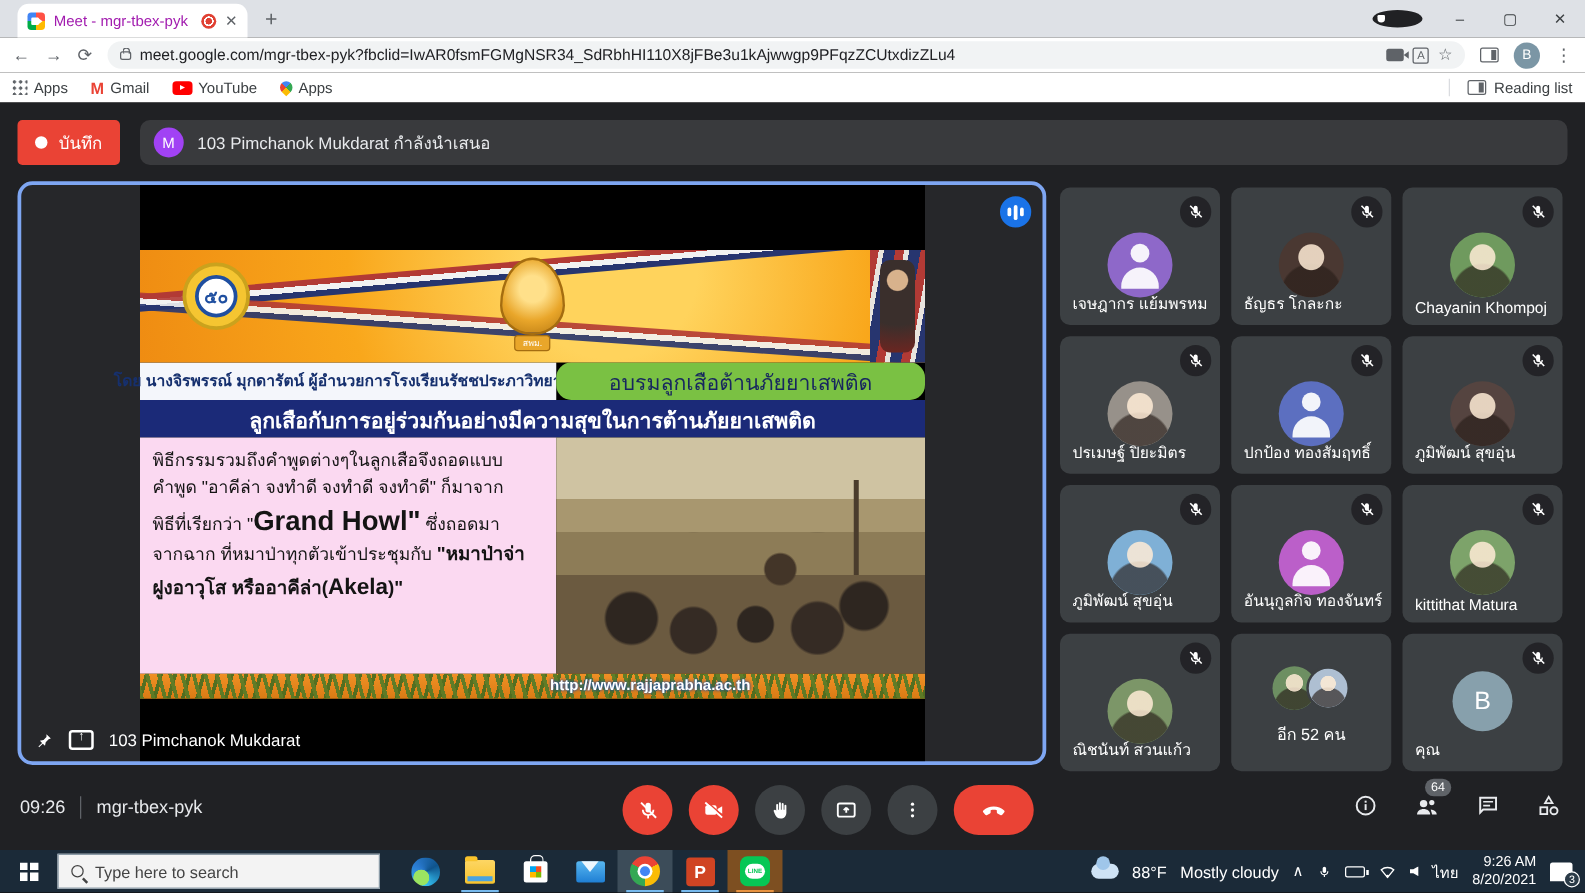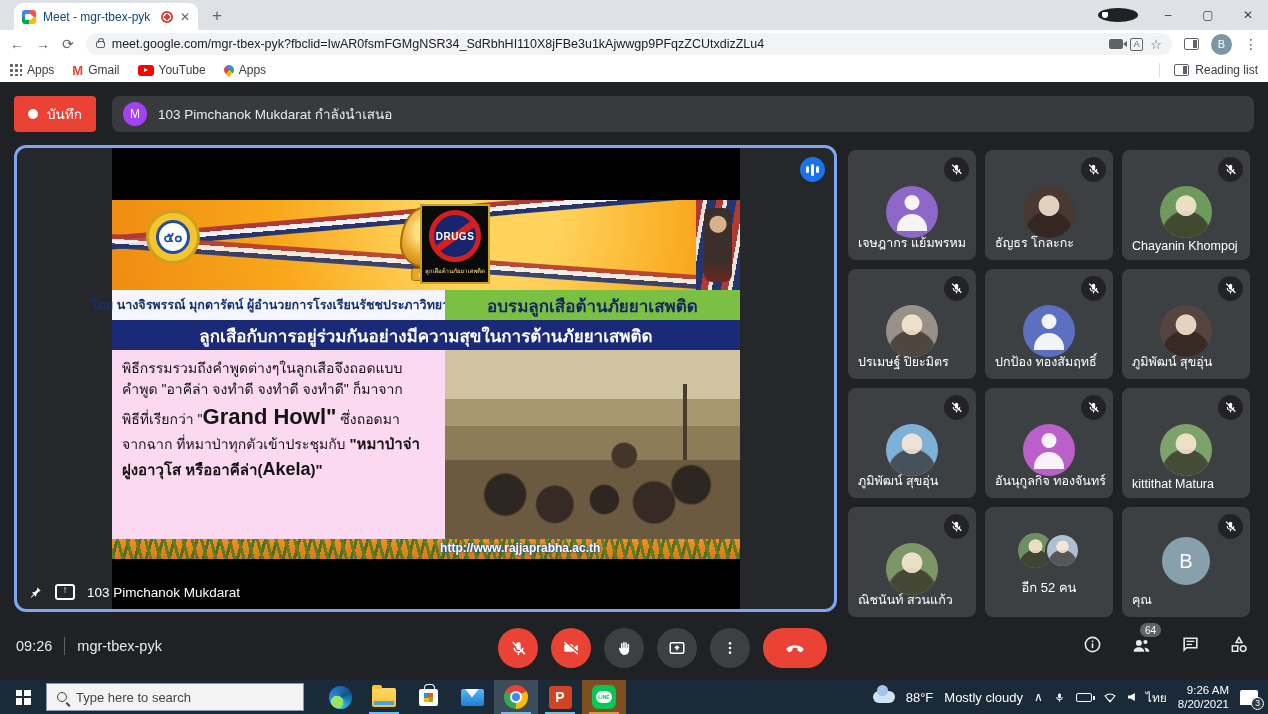--- a/index.html
+++ b/index.html
@@ -9,21 +9,21 @@
 
   
   .tabstrip { position:absolute; left:0; top:0; width:100%; height:30px; background:#dee1e6;
               display:flex; align-items:flex-end; }
   .tab { margin-left:14px; width:184px; height:27px; background:#fff; border-radius:9px 9px 0 0;
          display:flex; align-items:center; padding:0 8px; gap:7px; }
   .favicon-meet { width:14px; height:14px; border-radius:3px; flex:none;
        background:conic-gradient(#ff5145 0 90deg,#ffba00 90deg 180deg,#00ac47 180deg 270deg,#4285f4 270deg 360deg); position:relative;}
   .favicon-meet::after{content:""; position:absolute; left:3px; top:4px; width:6px; height:6px; background:#fff; border-radius:1px;}
   .favicon-meet::before{content:""; position:absolute; right:2px; top:4px; border-left:4px solid #fff; border-top:3px solid transparent; border-bottom:3px solid transparent;}
-  .tab-title { font-size:12px; color:#0c4a6e; flex:1; white-space:nowrap; overflow:hidden; }
+  .tab-title { font-size:12px; color:#a21caf; flex:1; white-space:nowrap; overflow:hidden; }
   .rec-dot { width:12px; height:12px; border-radius:50%; flex:none;
              background:radial-gradient(circle,#e04133 0 30%,#fff 32% 45%,#e04133 47% 100%); }
   .tab-x { font-size:12px; color:#5f6368; cursor:default; }
   .newtab { font-size:17px; color:#5f6368; margin-left:14px; margin-bottom:4px; }
   .win-ctl { position:absolute; right:0; top:0; height:30px; display:flex; align-items:center; gap:0; }
   .win-ctl span { width:40px; text-align:center; font-size:12px; color:#3c4043; }
   .status-dot { width:14px; height:14px; border-radius:50%; background:#202124; position:relative; margin:0 10px; }
   .status-dot::after{content:""; position:absolute; left:4px; top:4px; width:6px; height:6px; background:#fff; border-radius:1px 1px 3px 3px;}
 
   
@@ -97,22 +97,22 @@
            background:#d21f1f; transform:rotate(-35deg); }
   .drugs .dtxt { color:#fff; font-weight:bold; font-size:10px; letter-spacing:.5px; z-index:1;}
   .drugs .dcap { color:#ffe08a; font-size:6px; margin-top:4px; white-space:nowrap;}
   .portrait { position:absolute; right:0; top:0; width:44px; height:90px;
       background:repeating-linear-gradient(100deg,#b23a35 0 7px,#e8e4de 7px 11px,#27356f 11px 20px); }
   .portrait::after { content:""; position:absolute; left:8px; top:8px; width:28px; height:74px;
       background:radial-gradient(circle at 50% 22%, #d8b28c 0 8px, #3a2f2c 9px 60%, #6e2520 100%); border-radius:8px;}
   .strip-row { height:30px; display:flex; }
   .byline { width:53%; background:#f4f6fb; color:#16306e; font-size:12.5px; font-weight:bold;
             display:flex; align-items:center; justify-content:center; white-space:nowrap;}
-  .btitle { width:47%; background:#7ac143; color:#17265f; font-weight:700; font-size:17px;
-            display:flex; align-items:center; justify-content:center; white-space:nowrap;}
+  .btitle { width:47%; background:#7ac143; color:#17265f; font-weight:400; font-size:17px;
+            display:flex; align-items:center; justify-content:center; white-space:nowrap;border-radius:12px;}
   .subtitle { height:30px; background:#1b2a78; color:#fff; font-weight:bold; font-size:17px;
               display:flex; align-items:center; justify-content:center; white-space:nowrap;}
   .content { flex:1; display:flex; min-height:0; }
   .pinkbox { width:53%; background:#fbd9f1; color:#141414; padding:8px 8px 0 10px; font-size:14px; line-height:1.5;}
   .pinkbox .big { font-size:22px; font-weight:800; font-family:"Liberation Sans",sans-serif;}
   .pinkbox .big2 { font-size:18px; font-weight:800;}
   .pinkbox .bold { font-weight:800; font-size:15px;}
   .photo { width:47%; position:relative;
       background:linear-gradient(#cfc3a2 0 26%, #a8976f 26% 40%, #8d7c57 40% 58%, #6b5a40 58% 100%); }
   .photo::before { content:""; position:absolute; left:8%; bottom:8%; width:84%; height:52%;
@@ -317,26 +317,20 @@
         <div class="sl-black-t"></div>
 
         <div class="banner">
           <div class="ribbon rb1"></div>
           <div class="ribbon rb2"></div>
           <div class="emb-school">
               <div class="inner">๕๐</div>
             </div>
           <div class="emb-min"></div>
           <div class="emb-min-cap">สพม.</div>
-          <div class="drugs">
-            <div class="circle">
-                <span class="dtxt">DRUGS</span>
-              </div>
-            <div class="dcap">ลูกเสือต้านภัยยาเสพติด</div>
-          </div>
           <div class="portrait"></div>
         </div>
 
         <div class="strip-row">
           <div class="byline">โดย นางจิรพรรณ์  มุกดารัตน์ ผู้อำนวยการโรงเรียนรัชชประภาวิทยาคม</div>
           <div class="btitle">อบรมลูกเสือต้านภัยยาเสพติด</div>
         </div>
 
         <div class="subtitle">ลูกเสือกับการอยู่ร่วมกันอย่างมีความสุขในการต้านภัยยาเสพติด</div>
 

